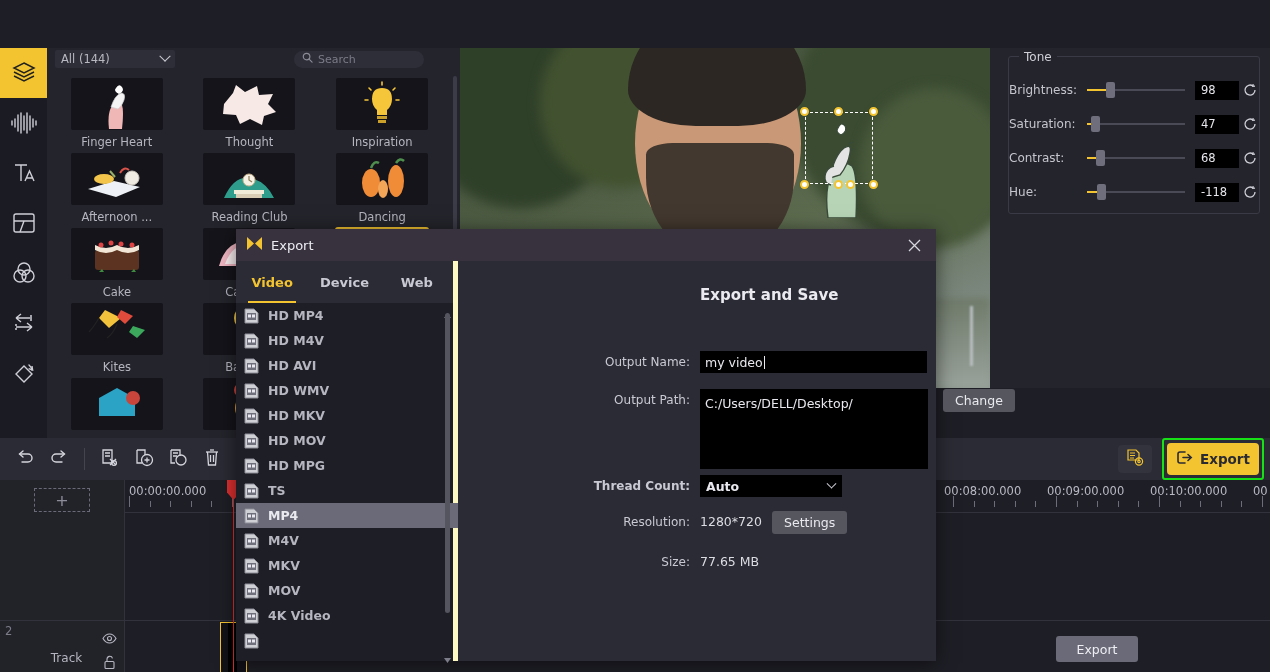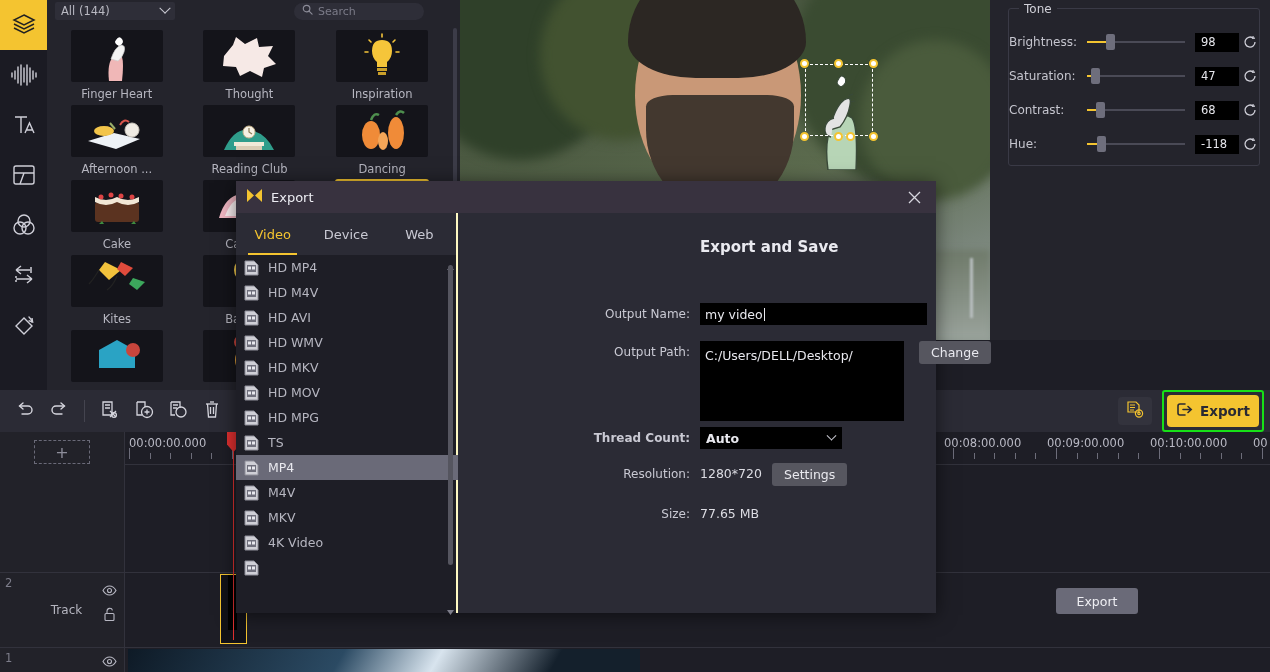--- a/index.html
+++ b/index.html
@@ -2,21 +2,21 @@
 <html><head>
 <meta charset="utf-8">
 <style>
   * { box-sizing: border-box; margin:0; padding:0; }
   html,body { width:1270px; height:672px; overflow:hidden; }
   body {
     font-family: "DejaVu Sans", "Liberation Sans", sans-serif;
     background:#1e1e26; color:#d8d8dd; font-size:12px;
     position:relative;
   }
-  .app { position:absolute; inset:0; }
+  .app { position:absolute; inset:0;margin-top:48px; }
 
   
   .rail { position:absolute; left:0; top:0; width:47px; height:390px; background:#1b1b23; z-index:6; }
   .rail-item { width:47px; height:50px; display:flex; align-items:center; justify-content:center; }
   .rail-item.active { background:#f4c430; }
   .rail-item svg { display:block; }
 
   
   .browser { position:absolute; left:47px; top:0; width:413px; height:390px; background:#24242c; z-index:5; }
   .browser-top { height:22px; background:#24242c; display:flex; align-items:center; padding:0 8px; gap:6px; }
@@ -123,41 +123,41 @@
   .clip-sel { position:absolute; border:1.5px solid #f4c430; background:#111118; }
   .clip-thumb { position:absolute; height:100%; background:linear-gradient(120deg,#0e1a26,#2b4a63 40%,#d8e4ee 58%,#14202c 80%); }
 
   
   .dlg { position:absolute; left:236px; top:181px; width:700px; height:432px;
          background:#2b2b35; box-shadow:0 2px 18px rgba(0,0,0,.55); z-index:20; }
   .dlg-title { height:32px; background:#38323f; display:flex; align-items:center; padding:0 10px; gap:8px; }
   .dlg-title span.t { font-size:13px; color:#ececf2; }
   .dlg-close { margin-left:auto; width:24px; height:24px; display:flex; align-items:center; justify-content:center; color:#d6d6de; font-size:15px; }
   .dlg-body { position:absolute; left:0; top:32px; width:700px; height:400px; display:flex; }
-  .fmt-pane { width:222px; height:400px; background:#1e1e26; position:relative; border-right:2px solid #fef9c3; }
+  .fmt-pane { width:222px; height:400px; background:#1e1e26; position:relative; border-right:5px solid #fef9c3;font-weight:bold; }
   .fmt-tabs { height:42px; display:flex; align-items:center; background:#2b2b35; }
   .fmt-tab { flex:1; text-align:center; font-size:13px; color:#c9c9d3; height:42px;
              display:flex; align-items:center; justify-content:center; position:relative; }
   .fmt-tab.active { color:#f4c430; }
   .fmt-tab.active::after { content:''; position:absolute; left:12px; right:12px; bottom:0; height:2px; background:#f4c430; }
   .fmt-list { position:absolute; left:0; top:42px; width:222px; height:358px; overflow:hidden; }
   .fmt-item { height:25px; display:flex; align-items:center; gap:9px; padding-left:8px; color:#b6b6c0; font-size:12.5px; }
   .fmt-item.sel { background:#6a6a78; color:#e9e9ef; }
   .fmt-scroll { position:absolute; right:3px; top:46px; width:5px; height:350px; }
   .fmt-scroll-bar { position:absolute; top:6px; left:0; width:5px; height:300px; background:#55555f; border-radius:3px; }
   .fmt-arrow { position:absolute; left:-1px; width:7px; height:5px; }
 
   .save-pane { position:relative; flex:1; height:400px; background:#2b2b35; }
   .save-h { position:absolute; left:242px; top:25px; font-size:15px; font-weight:bold; color:#eaeaf0; }
   .frow { position:absolute; display:flex; align-items:flex-start; }
   .flabel { width:120px; text-align:right; padding-right:10px; font-size:12px; color:#c9c9d3; line-height:22px; }
   .finput { width:227px; height:22px; background:#000; color:#e8e8ee; font-size:12.5px;
             display:flex; align-items:center; padding-left:5px; position:relative; }
   .caret { display:inline-block; width:1px; height:13px; background:#e8e8ee; margin-left:1px; }
-  .fpath { width:204px; height:80px; background:#000; color:#e8e8ee; font-size:12.5px; padding:7px 0 0 5px; }
+  .fpath { width:228px; height:80px; background:#000; color:#e8e8ee; font-size:12.5px; padding:7px 0 0 5px; }
   .fbtn { height:23px; background:#56565f; color:#e9e9ef; border-radius:3px; font-size:12.5px;
           display:flex; align-items:center; justify-content:center; padding:0 12px; }
   .fselect { width:142px; height:22px; background:#000; color:#e8e8ee; font-size:12.5px;
              display:flex; align-items:center; padding:0 7px 0 6px; }
   .fselect .chev2 { margin-left:auto; width:7px; height:7px; border-right:1.4px solid #cfcfd8; border-bottom:1.4px solid #cfcfd8; transform:rotate(45deg) translate(-2px,-2px); }
   .fstatic { font-size:12.5px; color:#dcdce3; line-height:22px; }
   .dlg-export { position:absolute; left:598px; top:375px; width:82px; height:26px;
                 background:#6a6a78; color:#eeeef3; font-size:12.5px; border-radius:3px;
                 display:flex; align-items:center; justify-content:center; }
   .fmticon { width:15px; height:16px; position:relative; flex:0 0 auto; }
@@ -897,20 +897,31 @@
             </div>
             <div class="fmt-item">
               <span class="fmticon"><svg width="15" height="16" viewBox="0 0 15 16">
                   <path d="M1 1h9l4 4v10H1z" fill="#cfcfd6" stroke="#8d8d98"></path>
                   <rect x="3" y="5" width="9" height="7" fill="#6f6f7c"></rect>
                   <g fill="#e8e8ee">
                     <rect x="4" y="6.5" width="3" height="3"></rect>
                     <rect x="8" y="6.5" width="3" height="3"></rect>
                   </g>
                 </svg></span>
+              <span>MOV</span>
+            </div>
+            <div class="fmt-item">
+              <span class="fmticon"><svg width="15" height="16" viewBox="0 0 15 16">
+                  <path d="M1 1h9l4 4v10H1z" fill="#cfcfd6" stroke="#8d8d98"></path>
+                  <rect x="3" y="5" width="9" height="7" fill="#6f6f7c"></rect>
+                  <g fill="#e8e8ee">
+                    <rect x="4" y="6.5" width="3" height="3"></rect>
+                    <rect x="8" y="6.5" width="3" height="3"></rect>
+                  </g>
+                </svg></span>
               <span>4K Video</span>
             </div>
             <div class="fmt-item">
               <span class="fmticon"><svg width="15" height="16" viewBox="0 0 15 16">
                   <path d="M1 1h9l4 4v10H1z" fill="#cfcfd6" stroke="#8d8d98"></path>
                   <rect x="3" y="5" width="9" height="7" fill="#6f6f7c"></rect>
                   <g fill="#e8e8ee">
                     <rect x="4" y="6.5" width="3" height="3"></rect>
                     <rect x="8" y="6.5" width="3" height="3"></rect>
                   </g>

